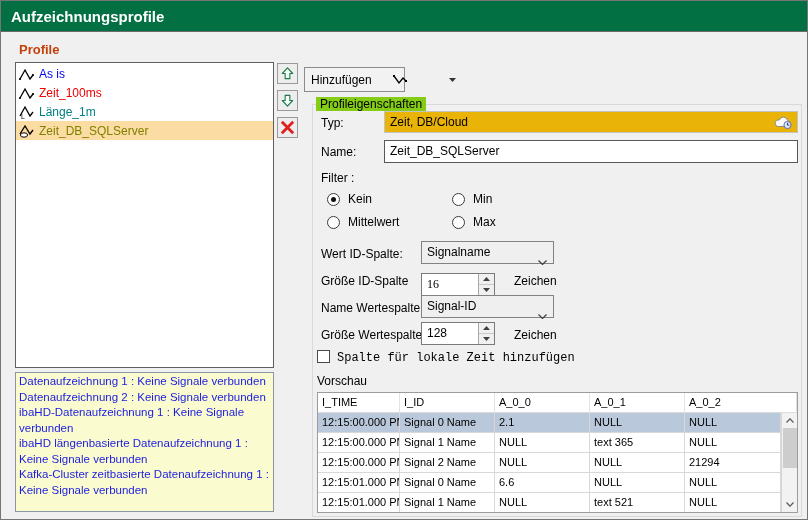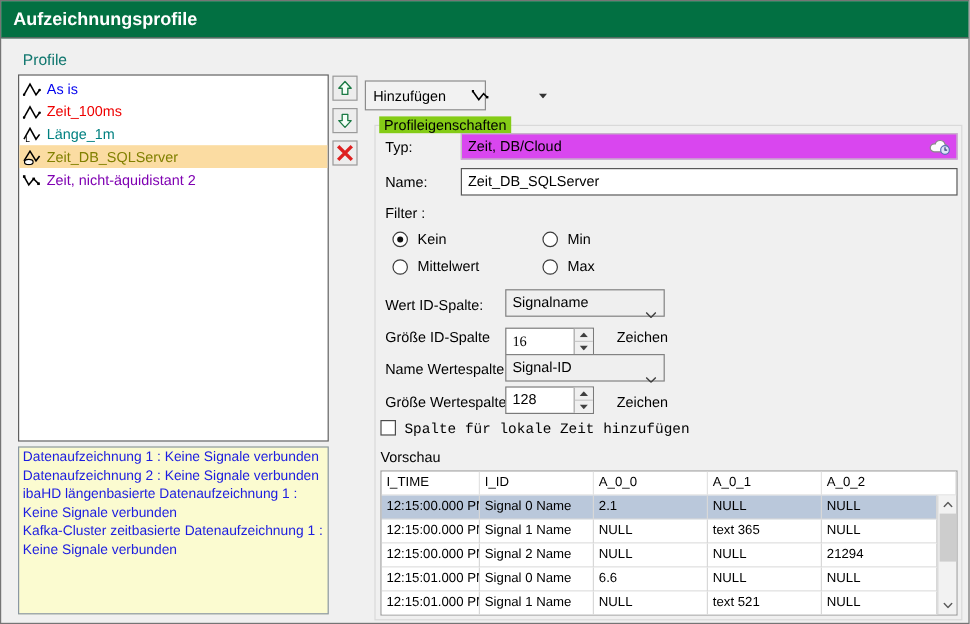--- a/index.html
+++ b/index.html
@@ -2,21 +2,21 @@
 <html style="--titlebar: #027042; --selection: #FBDCA2; --row-highlight: #BAC8DB; --info-bg: #FBFBD0; --info-text: #1C1CE0;"><head>
 <meta charset="utf-8">
 <style>
   * { margin:0; padding:0; box-sizing:border-box; }
   html,body { width:808px; height:520px; }
   body { font-family:"Liberation Sans", sans-serif; background:#F0F0F0; position:relative; overflow:hidden; }
   .window { position:absolute; inset:0; border:1px solid #757575; background:#F0F0F0; }
   .titlebar { position:absolute; left:0; top:0; width:100%; height:31px; background:var(--titlebar,#027042);
               color:#fff; font-size:15px; font-weight:bold; line-height:31px; padding-left:10px;
               border-bottom:1px solid #6A6A6A; }
-  .heading { position:absolute; left:18px; top:41px; font-size:13px; font-weight:normal; color:#0f766e; }
+  .heading { position:absolute; left:18px; top:41px; font-size:13px; font-weight:bold; color:#c2410c; }
 
   .plist { position:absolute; left:14px; top:61px; width:259px; height:306px; background:#fff;
            border:1px solid #5F5F5F; padding-top:1px; overflow:hidden; }
   .plist-item { height:19px; display:flex; align-items:center; padding-left:2px; font-size:12px; }
   .plist-item.selected { background:var(--selection,#FBDCA2); }
   .picon { width:18px; height:15px; margin-right:3px; flex:0 0 18px; display:flex; align-items:center; justify-content:center; }
 
   .infobox { position:absolute; left:14px; top:371px; width:259px; height:140px; background:var(--info-bg,#FBFBD0);
              border:1px solid #8A97A3; color:var(--info-text,#1C1CE0); font-size:11.5px; line-height:15.5px;
              padding:1px 3px; overflow:hidden; }
@@ -27,21 +27,21 @@
   .addbtn { position:absolute; left:303px; top:66px; width:101px; height:25px; background:#F2F2F2;
             border:1px solid #8C8C8C; display:flex; align-items:center; font-size:12px; padding:0 4px 0 6px;gap:16px; }
   .addbtn .zz { margin:0 2px 0 5px; display:flex; }
   .addbtn .sep { width:1px; height:15px; background:#BDBDBD; margin:0 4px 0 3px; }
 
   .groupbox { position:absolute; left:311px; top:103px; width:490px; height:413px; border:1px solid #D9D9D9; }
   .grouplabel { position:absolute; left:315px; top:96px; font-size:12px; background:#84cc16; padding:0 4px; }
 
   .lbl { position:absolute; font-size:12px; color:#000; white-space:nowrap; }
 
-  .typfield { position:absolute; left:383px; top:110px; width:414px; height:22px; background:#d946ef;
+  .typfield { position:absolute; left:383px; top:110px; width:414px; height:22px; background:#eab308;
               border:1px solid #C3C3C3; font-size:12px; line-height:20px; padding-left:5px; }
   .typfield .cloud { position:absolute; right:3px; top:2px; }
   .namefield { position:absolute; left:383px; top:139px; width:414px; height:23px; background:#fff;
                border:1px solid #575757; font-size:12px; line-height:21px; padding-left:5px; }
 
   .radio { position:absolute; width:13px; height:13px; border:1px solid #3C3C3C; border-radius:50%; background:#fff; }
   .radio.checked::after { content:""; position:absolute; left:3px; top:3px; width:5px; height:5px;
                           border-radius:50%; background:#111; }
   .radiolabel { position:absolute; font-size:12px; line-height:13px; white-space:nowrap; }
 
@@ -114,36 +114,26 @@
       </div>
       <div class="plist-item selected">
         <span class="picon">
           <svg width="16" height="14" viewBox="0 0 16 14">
             <polyline points="1,10 6,2 11,10 14,6" fill="none" stroke="#000" stroke-width="1.3"></polyline>
             <ellipse cx="5" cy="11" rx="3.6" ry="2.2" fill="#fff" stroke="#000" stroke-width="1"></ellipse>
           </svg>
         </span>
         <span style="color: rgb(128, 128, 0);">Zeit_DB_SQLServer</span>
       </div>
-      <div class="plist-item">
-        <span class="picon">
-          <svg width="16" height="14" viewBox="0 0 16 14">
-            <polyline points="1,4 5,11 9,6 13,10" fill="none" stroke="#000" stroke-width="1.3"></polyline>
-            <rect x="0" y="3" width="2.2" height="2.2" fill="#000"></rect>
-            <rect x="8" y="5" width="2.2" height="2.2" fill="#000"></rect>
-            <rect x="12" y="9" width="2.2" height="2.2" fill="#000"></rect>
-          </svg>
-        </span>
-        <span style="color: rgb(127, 0, 178);">Zeit, nicht-äquidistant 2</span>
-      </div>
     </div>
 
   <div class="infobox">
       <div>Datenaufzeichnung 1 : Keine Signale verbunden</div>
       <div>Datenaufzeichnung 2 : Keine Signale verbunden</div>
+      <div>ibaHD-Datenaufzeichnung 1 : Keine Signale verbunden</div>
       <div>ibaHD längenbasierte Datenaufzeichnung 1 : Keine Signale verbunden</div>
       <div>Kafka-Cluster zeitbasierte Datenaufzeichnung 1 : Keine Signale verbunden</div>
     </div>
 
   <button class="sidebtn" style="top:62px;">
     <span style="display:flex;">
       <svg width="15" height="15" viewBox="0 0 16 16">
           <path d="M8 2 L13.5 8 H10.5 V13.5 H5.5 V8 H2.5 Z" fill="#F4FFF8" stroke="#1B7A45" stroke-width="1.2" stroke-linejoin="round"></path>
         </svg>
     </span>

